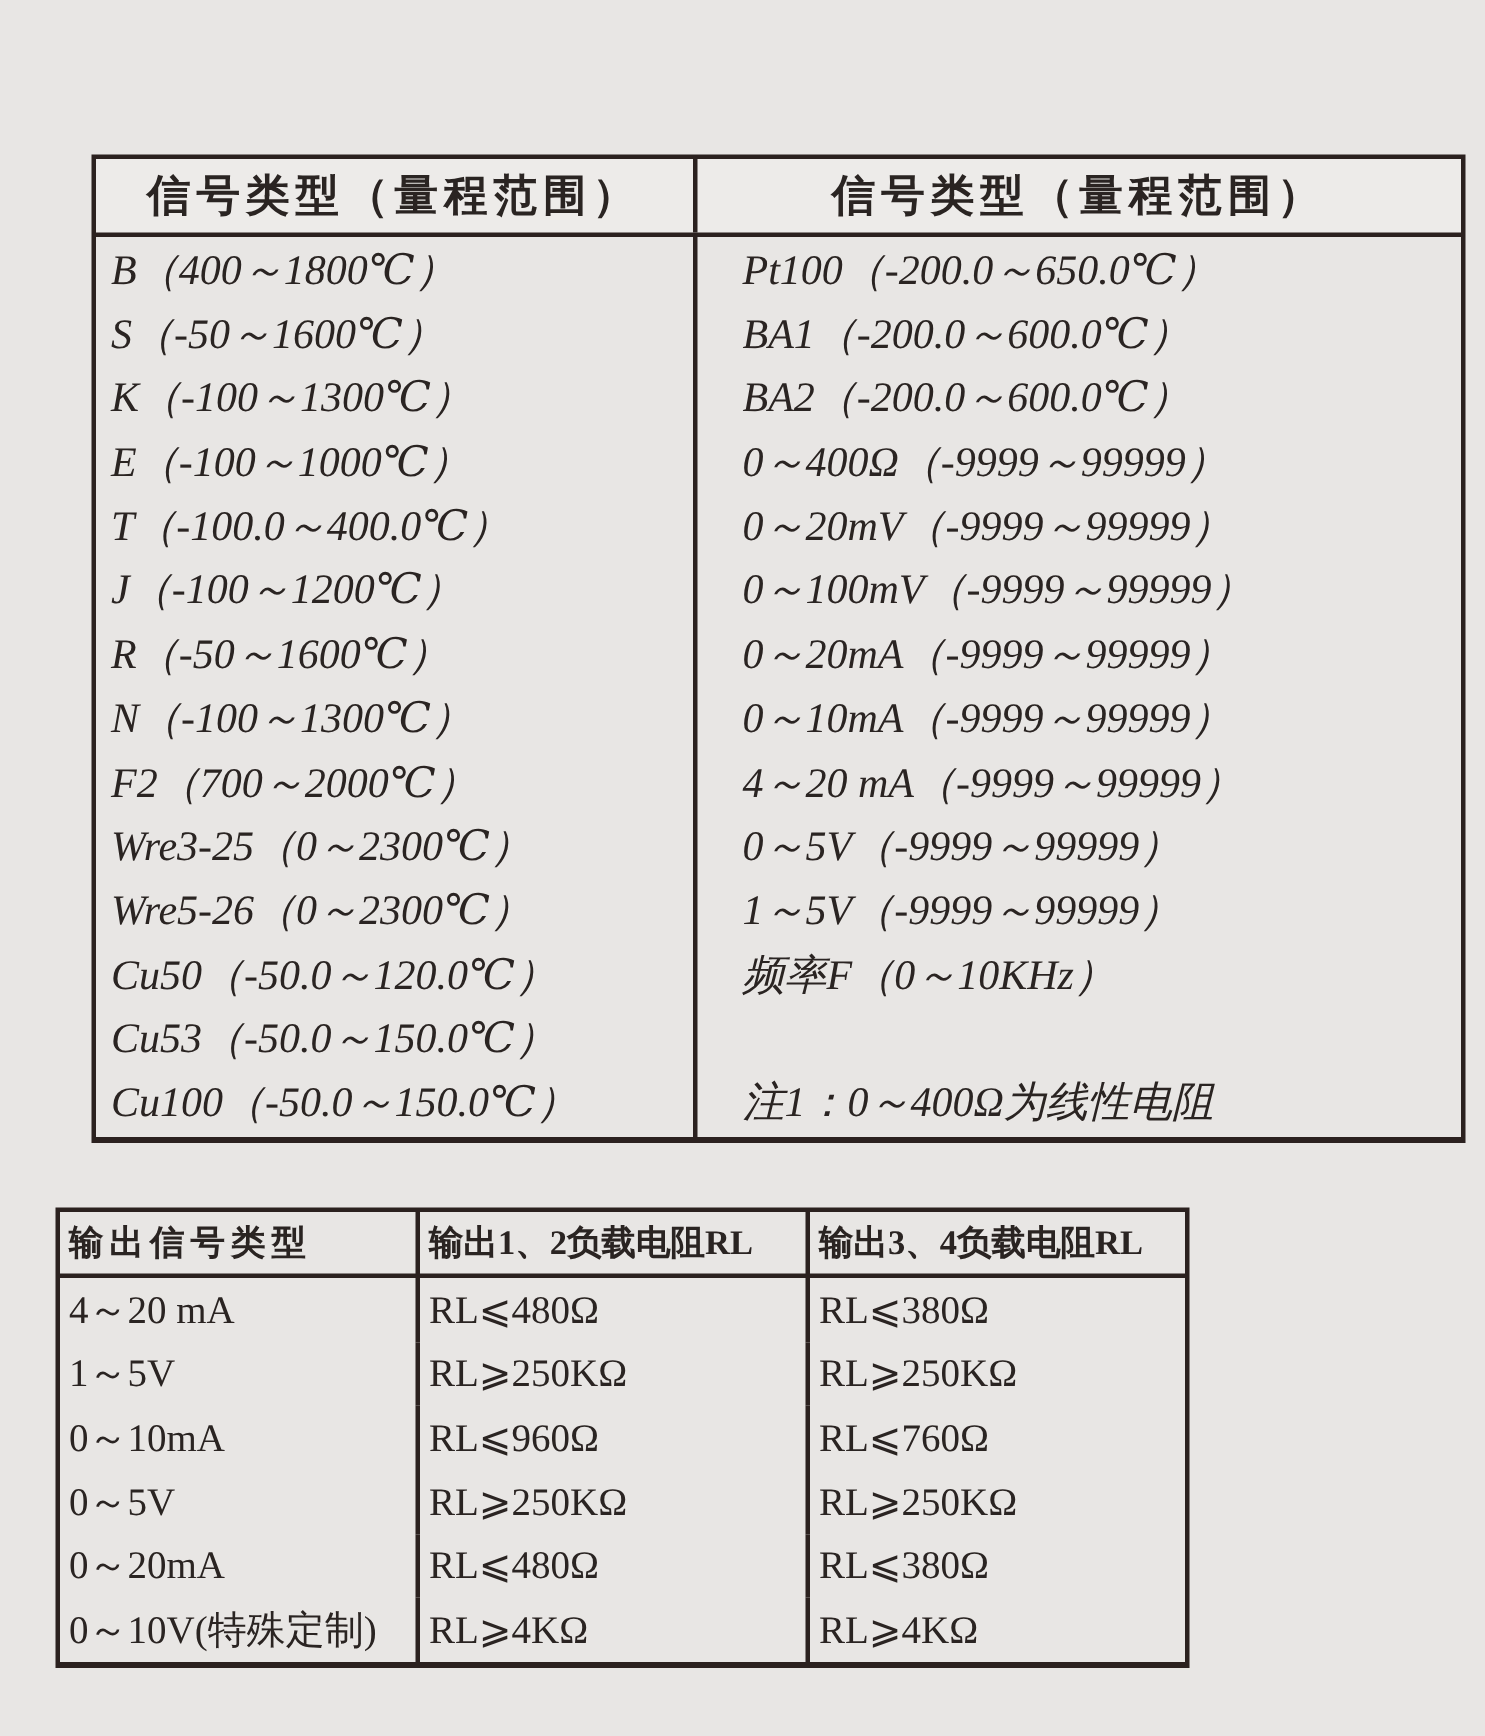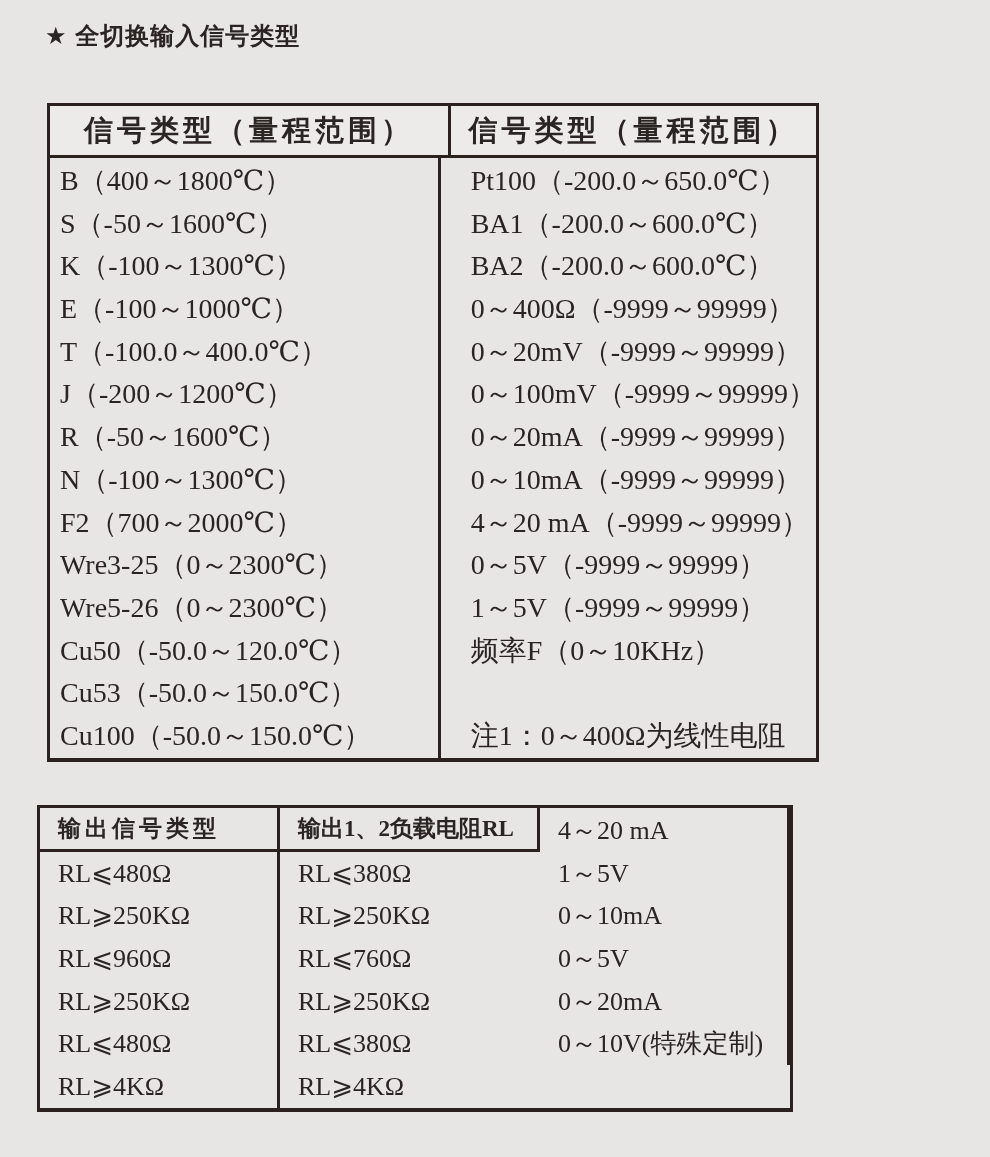--- a/index.html
+++ b/index.html
@@ -24,71 +24,70 @@
     position:absolute;
     font-family:"Liberation Sans","DejaVu Sans",sans-serif;
     font-weight:bold;
     white-space:nowrap;
   }
   .title1{left:45px;top:20px;font-size:24px;letter-spacing:1px;}
   .title2{left:30px;top:763px;font-size:22px;letter-spacing:1px;}
 
   
   .table1{
-    position:absolute;left:47px;top:103px;
-    width:772px;height:659px;
+    position:absolute;left:61px;top:103px;
+    width:916px;height:659px;
     border:3px solid var(--line);
     border-bottom-width:4px;
     display:flex;flex-direction:column;
   }
   .t1-header{
     display:flex;height:52px;flex:none;
     border-bottom:3px solid var(--line);
     background:var(--header-bg);
   }
   .t1-hcell{
     display:flex;align-items:center;justify-content:center;
     font-size:29px;font-weight:bold;letter-spacing:4px;
     white-space:nowrap;
   }
   .t1-hcell.left{width:401px;border-right:3px solid var(--line);}
   .t1-hcell.right{flex:1;}
   .t1-body{display:flex;flex:1;}
-  .t1-col{font-size:28px;line-height:42.7px;white-space:nowrap;}
+  .t1-col{font-size:28px;line-height:42.7px;white-space:nowrap;font-style:italic;}
   .t1-col.leftcol{width:401px;border-right:3px solid var(--line);padding:2px 0 0 10px;}
   .t1-col.rightcol{flex:1;padding:2px 0 0 30px;}
   .t1-line{height:42.7px;}
   .t1-note{height:42.7px;margin-top:43px;}
 
   
   .table2{
     position:absolute;left:37px;top:805px;
     width:756px;height:307px;
     border:3px solid var(--line);
     border-bottom-width:4px;
     display:grid;
     grid-template-columns:240px 260px 1fr;
     grid-template-rows:44px repeat(6, 1fr);
   }
   .t2-cell{
     display:flex;align-items:center;
-    padding-left:18px;
+    padding-left:6px;
     font-size:26px;white-space:nowrap;
     overflow:hidden;
   }
   .t2-cell.b1,.t2-cell.b2{border-right:3px solid var(--line);}
   .t2-head{font-weight:bold;font-size:23px;border-bottom:3px solid var(--line);}
   .t2-head.b1{letter-spacing:4px;}
 </style>
 </head>
 <body>
 
 <div class="page">
 
-  <div class="sec-title title1">★ 全切换输入信号类型</div>
 
   <div class="table1">
     <div class="t1-header">
       <div class="t1-hcell left">信号类型（量程范围）</div>
       <div class="t1-hcell right">信号类型（量程范围）</div>
     </div>
     <div class="t1-body">
       <div class="t1-col leftcol">
         <div data-repeat="section1.table.left_column">
           
@@ -96,21 +95,21 @@
             <div class="t1-line">B（400～1800℃）</div>
           
             <div class="t1-line">S（-50～1600℃）</div>
           
             <div class="t1-line">K（-100～1300℃）</div>
           
             <div class="t1-line">E（-100～1000℃）</div>
           
             <div class="t1-line">T（-100.0～400.0℃）</div>
           
-            <div class="t1-line">J（-200～1200℃）</div>
+            <div class="t1-line">J（-100～1200℃）</div>
           
             <div class="t1-line">R（-50～1600℃）</div>
           
             <div class="t1-line">N（-100～1300℃）</div>
           
             <div class="t1-line">F2（700～2000℃）</div>
           
             <div class="t1-line">Wre3-25（0～2300℃）</div>
           
             <div class="t1-line">Wre5-26（0～2300℃）</div>
@@ -152,20 +151,21 @@
           </div>
         <div class="t1-note">注1：0～400Ω为线性电阻</div>
       </div>
     </div>
   </div>
 
 
   <div class="table2">
     <div class="t2-cell t2-head b1">输出信号类型</div>
     <div class="t2-cell t2-head b2">输出1、2负载电阻RL</div>
+    <div class="t2-cell t2-head">输出3、4负载电阻RL</div>
     <div data-repeat="section2.table.rows">
       
     
         <div class="t2-cell b1">4～20 mA</div>
         <div class="t2-cell b2">RL⩽480Ω</div>
         <div class="t2-cell">RL⩽380Ω</div>
       
         <div class="t2-cell b1">1～5V</div>
         <div class="t2-cell b2">RL⩾250KΩ</div>
         <div class="t2-cell">RL⩾250KΩ</div>

